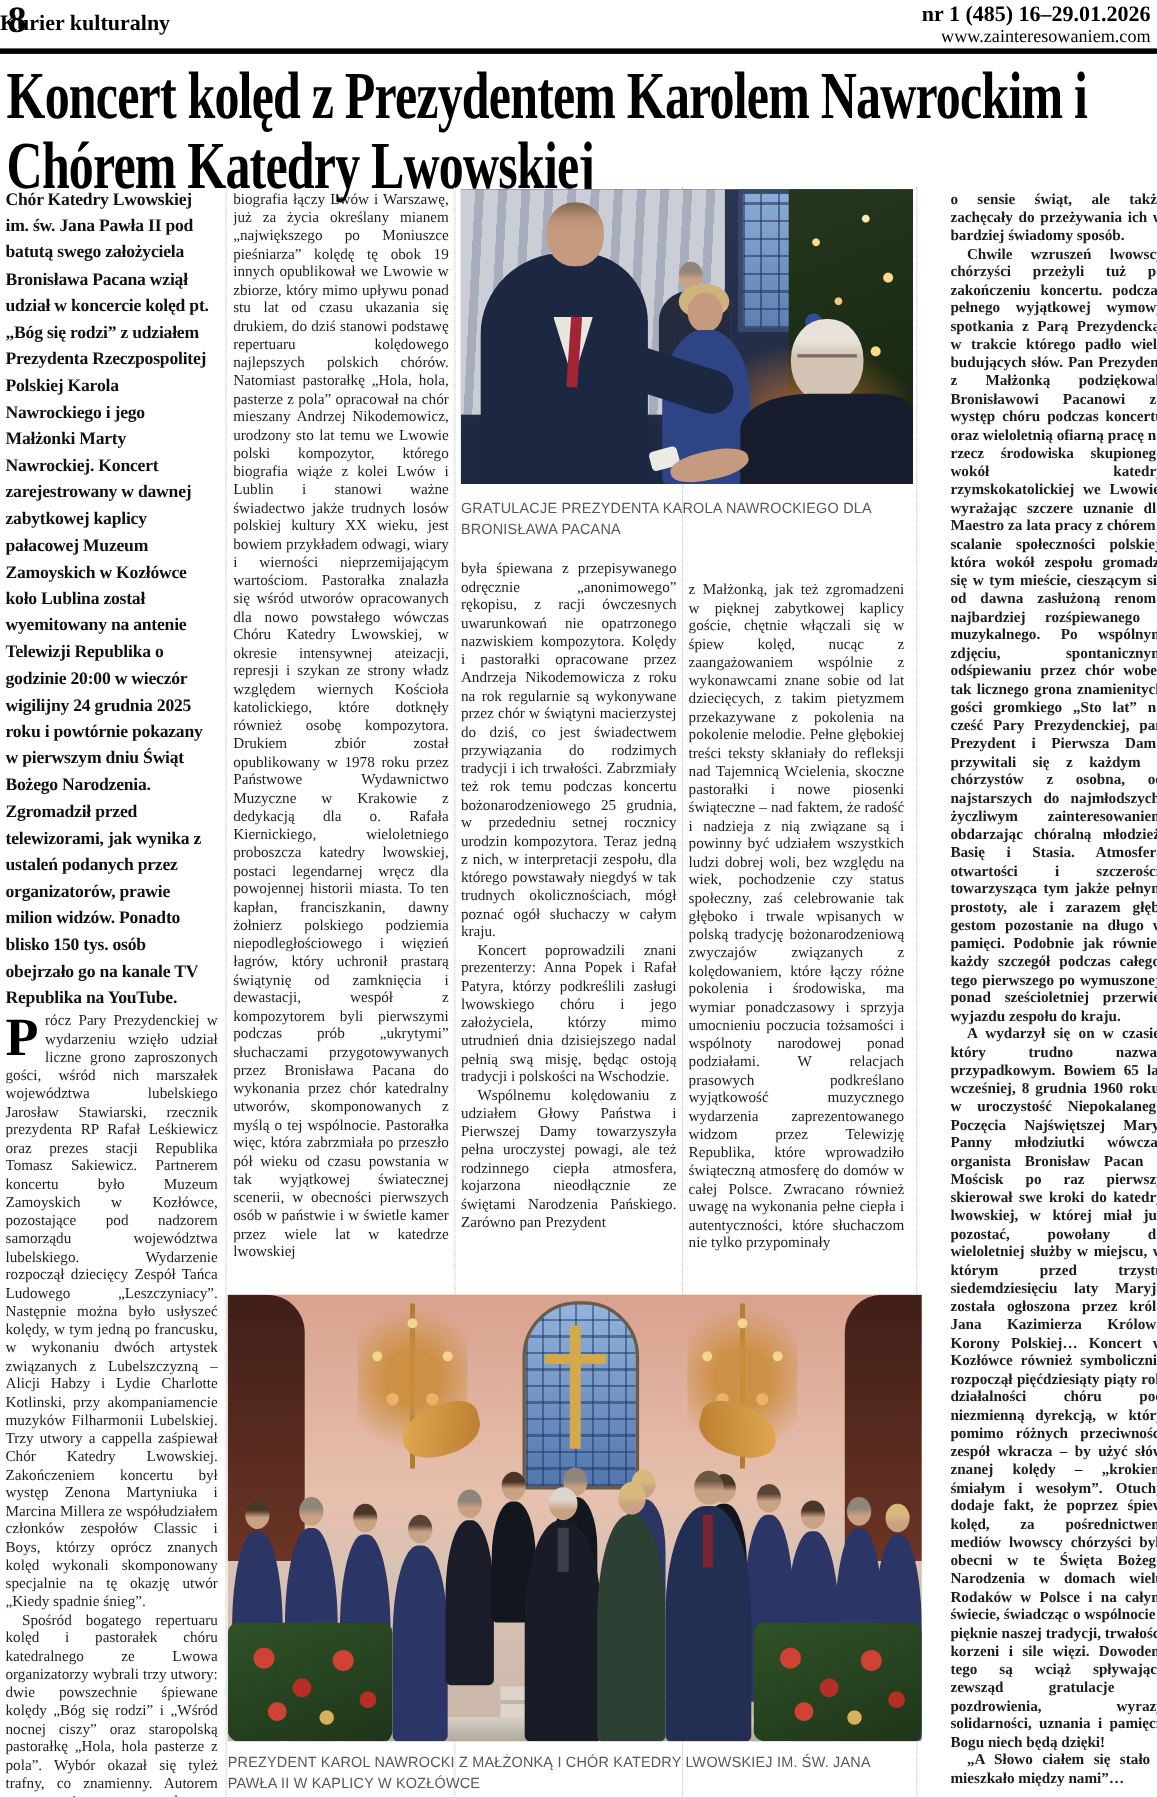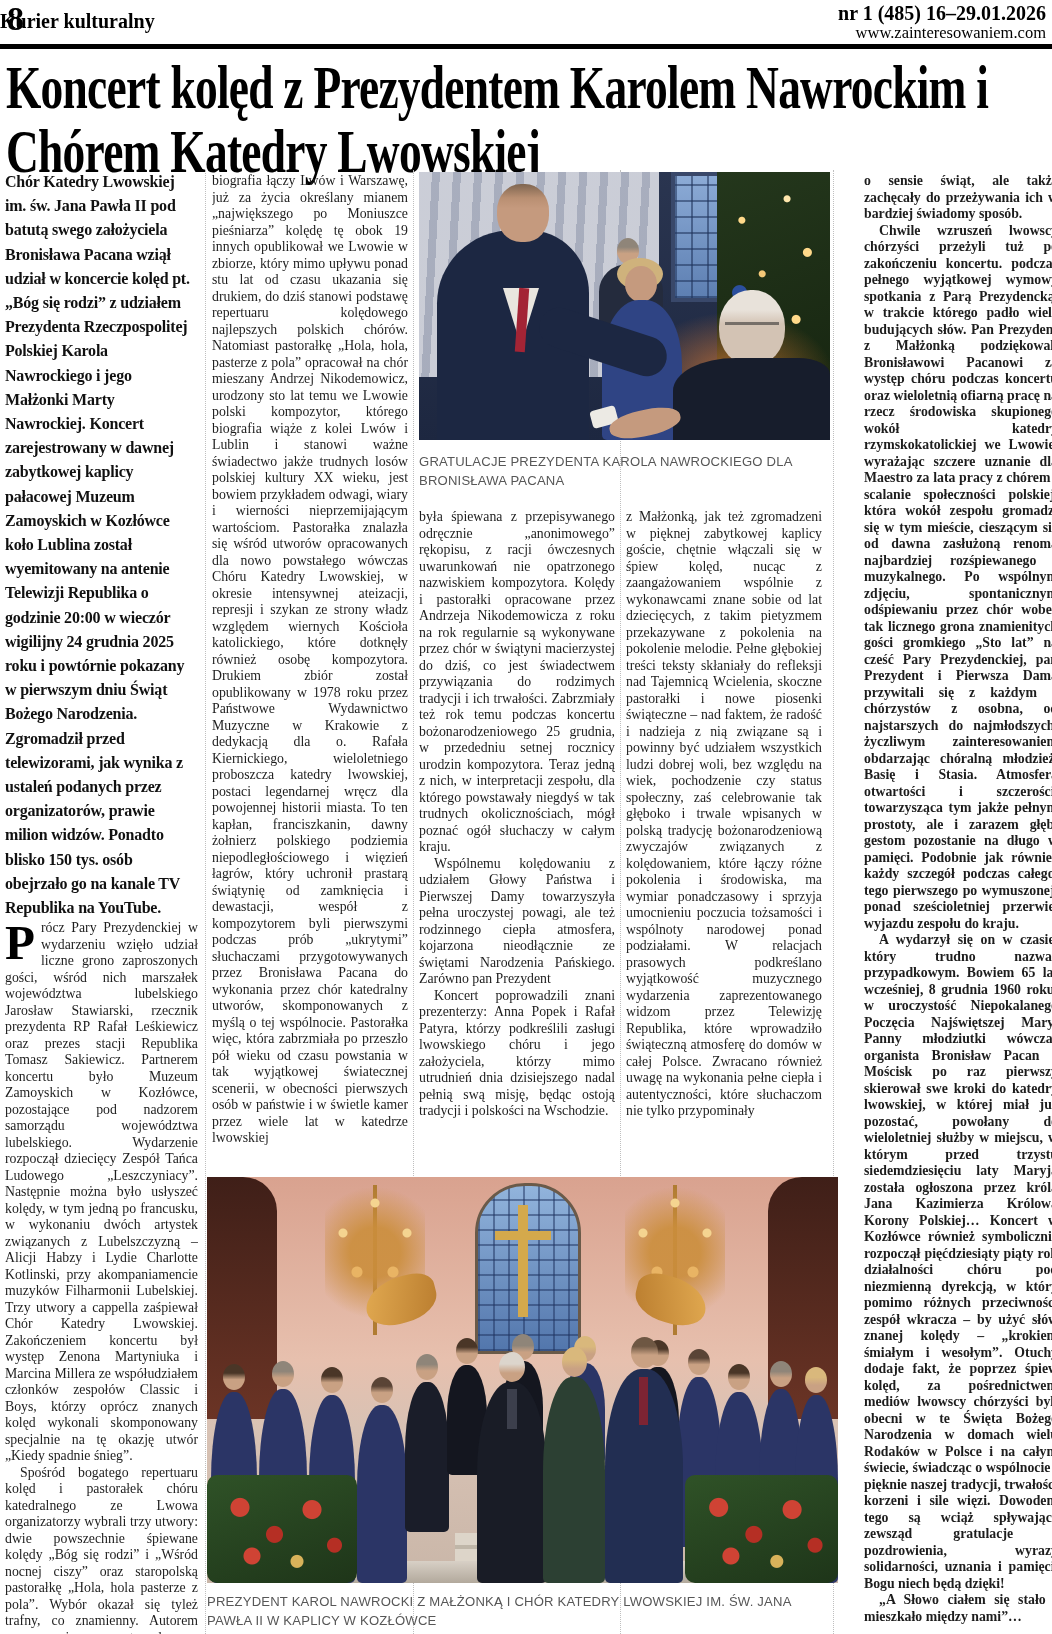--- a/index.html
+++ b/index.html
@@ -148,25 +148,25 @@
     <div style="left:300px;top:118px;width:66px;height:76px;border-radius:48%;background:linear-gradient(#e8e2da 0 20px,#d3c3b4 34px);"></div>
     <div style="left:306px;top:150px;width:54px;height:3px;background:rgba(40,40,40,.55);"></div>
     <div class="fig" style="left:254px;top:186px;width:157px;height:82px;background:#171d2c;border-radius:40% 20% 0 0;"></div>
     <div style="left:172px;top:236px;width:26px;height:18px;background:#eceae4;border-radius:4px;transform:rotate(-15deg);"></div>
     <div style="left:190px;top:238px;width:72px;height:26px;background:#c59a7e;border-radius:45%;transform:rotate(-12deg);"></div>
   </div>
   <div class="abs caption" style="left:419px;top:452px;width:402px;">GRATULACJE PREZYDENTA KAROLA NAWROCKIEGO DLA BRONISŁAWA PACANA</div>
 
   <div class="abs col bodytext" style="left:419px;top:509px;width:196px;height:662px;">
     <p>była śpiewana z przepisywanego odręcznie „anonimowego” rękopisu, z racji ówczesnych uwarunkowań nie opatrzonego nazwiskiem kompozytora. Kolędy i pastorałki opracowane przez Andrzeja Nikodemowicza z roku na rok regularnie są wykonywane przez chór w świątyni macierzystej do dziś, co jest świadectwem przywiązania do rodzimych tradycji i ich trwałości. Zabrzmiały też rok temu podczas koncertu bożonarodzeniowego 25 grudnia, w przededniu setnej rocznicy urodzin kompozytora. Teraz jedną z nich, w interpretacji zespołu, dla którego powstawały niegdyś w tak trudnych okolicznościach, mógł poznać ogół słuchaczy w całym kraju.</p>
+    <p class="indent">Koncert poprowadzili znani prezenterzy: Anna Popek i Rafał Patyra, którzy podkreślili zasługi lwowskiego chóru i jego założyciela, którzy mimo utrudnień dnia dzisiejszego nadal pełnią swą misję, będąc ostoją tradycji i polskości na Wschodzie.</p>
     <p class="indent">Wspólnemu kolędowaniu z udziałem Głowy Państwa i Pierwszej Damy towarzyszyła pełna uroczystej powagi, ale też rodzinnego ciepła atmosfera, kojarzona nieodłącznie ze świętami Narodzenia Pańskiego. Zarówno pan Prezydent</p>
-    <p class="indent">Koncert poprowadzili znani prezenterzy: Anna Popek i Rafał Patyra, którzy podkreślili zasługi lwowskiego chóru i jego założyciela, którzy mimo utrudnień dnia dzisiejszego nadal pełnią swą misję, będąc ostoją tradycji i polskości na Wschodzie.</p>
-  </div>
-
-  <div class="abs col bodytext" style="left:626px;top:509px;width:196px;height:662px;">
+  </div>
+
+  <div class="abs col bodytext" style="left:626px;top:528px;width:196px;height:662px;">
     <p>z Małżonką, jak też zgromadzeni w pięknej zabytkowej kaplicy goście, chętnie włączali się w śpiew kolęd, nucąc z zaangażowaniem wspólnie z wykonawcami znane sobie od lat dziecięcych, z takim pietyzmem przekazywane z pokolenia na pokolenie melodie. Pełne głębokiej treści teksty skłaniały do refleksji nad Tajemnicą Wcielenia, skoczne pastorałki i nowe piosenki świąteczne – nad faktem, że radość i nadzieja z nią związane są i powinny być udziałem wszystkich ludzi dobrej woli, bez względu na wiek, pochodzenie czy status społeczny, zaś celebrowanie tak głęboko i trwale wpisanych w polską tradycję bożonarodzeniową zwyczajów związanych z kolędowaniem, które łączy różne pokolenia i środowiska, ma wymiar ponadczasowy i sprzyja umocnieniu poczucia tożsamości i wspólnoty narodowej ponad podziałami. W relacjach prasowych podkreślano wyjątkowość muzycznego wydarzenia zaprezentowanego widzom przez Telewizję Republika, które wprowadziło świąteczną atmosferę do domów w całej Polsce. Zwracano również uwagę na wykonania pełne ciepła i autentyczności, które słuchaczom nie tylko przypominały</p>
   </div>
 
   <div class="abs col bodytext" style="left:864px;top:173px;width:194px;height:1461px;font-weight:bold;">
     <p>o sensie świąt, ale także zachęcały do przeżywania ich w bardziej świadomy sposób.</p>
     <p class="indent">Chwile wzruszeń lwowscy chórzyści przeżyli tuż po zakończeniu koncertu. podczas pełnego wyjątkowej wymowy spotkania z Parą Prezydencką, w trakcie którego padło wiele budujących słów. Pan Prezydent z Małżonką podziękowali Bronisławowi Pacanowi za występ chóru podczas koncertu oraz wieloletnią ofiarną pracę na rzecz środowiska skupionego wokół katedry rzymskokatolickiej we Lwowie, wyrażając szczere uznanie dla Maestro za lata pracy z chórem i scalanie społeczności polskiej, która wokół zespołu gromadzi się w tym mieście, cieszącym się od dawna zasłużoną renomą najbardziej rozśpiewanego i muzykalnego. Po wspólnym zdjęciu, spontanicznym odśpiewaniu przez chór wobec tak licznego grona znamienitych gości gromkiego „Sto lat” na cześć Pary Prezydenckiej, pan Prezydent i Pierwsza Dama przywitali się z każdym z chórzystów z osobna, od najstarszych do najmłodszych, życzliwym zainteresowaniem obdarzając chóralną młodzież, Basię i Stasia. Atmosfera otwartości i szczerości, towarzysząca tym jakże pełnym prostoty, ale i zarazem głębi gestom pozostanie na długo w pamięci. Podobnie jak również każdy szczegół podczas całego, tego pierwszego po wymuszonej, ponad sześcioletniej przerwie, wyjazdu zespołu do kraju.</p>
     <p class="indent">A wydarzył się on w czasie, który trudno nazwać przypadkowym. Bowiem 65 lat wcześniej, 8 grudnia 1960 roku, w uroczystość Niepokalanego Poczęcia Najświętszej Maryi Panny młodziutki wówczas organista Bronisław Pacan z Mościsk po raz pierwszy skierował swe kroki do katedry lwowskiej, w której miał już pozostać, powołany do wieloletniej służby w miejscu, w którym przed trzystu siedemdziesięciu laty Maryja została ogłoszona przez króla Jana Kazimierza Królową Korony Polskiej… Koncert w Kozłówce również symbolicznie rozpoczął pięćdziesiąty piąty rok działalności chóru pod niezmienną dyrekcją, w który pomimo różnych przeciwności zespół wkracza – by użyć słów znanej kolędy – „krokiem śmiałym i wesołym”. Otuchy dodaje fakt, że poprzez śpiew kolęd, za pośrednictwem mediów lwowscy chórzyści byli obecni w te Święta Bożego Narodzenia w domach wielu Rodaków w Polsce i na całym świecie, świadcząc o wspólnocie i pięknie naszej tradycji, trwałości korzeni i sile więzi. Dowodem tego są wciąż spływające zewsząd gratulacje i pozdrowienia, wyrazy solidarności, uznania i pamięci. Bogu niech będą dzięki!</p>
     <p class="indent">„A Słowo ciałem się stało i mieszkało między nami”…</p>
   </div>
 

